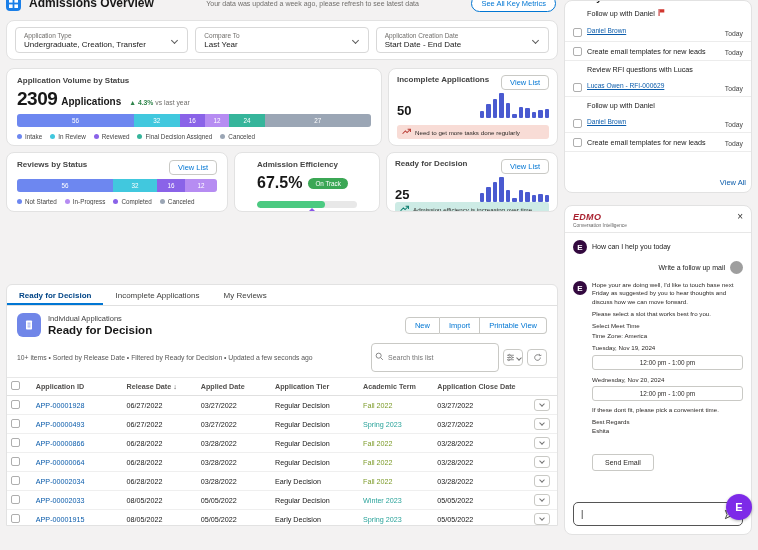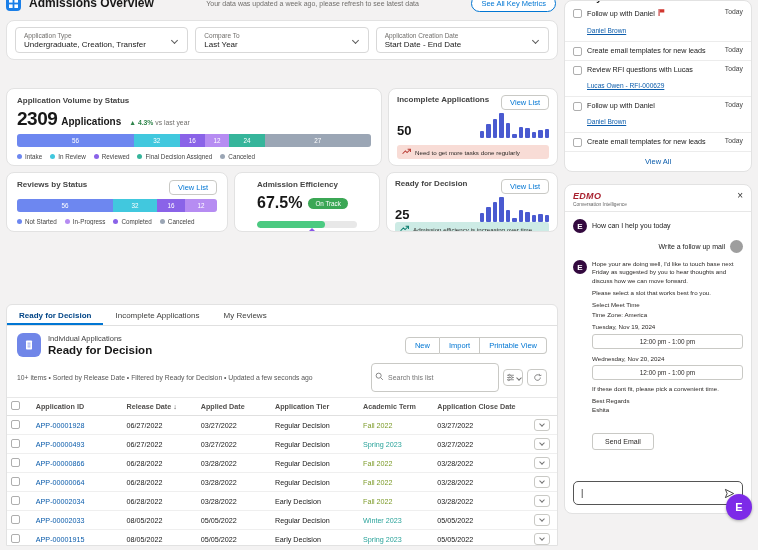--- a/index.html
+++ b/index.html
@@ -26,21 +26,21 @@
   .filter-box { flex:1; border:1px solid #d8d8d8; border-radius:4px; padding:3px 8px; display:flex; align-items:center; position:relative; }
   .filter-inner { min-width:0; }
   .filter-label { font-size:6.5px; color:#706e6b; }
   .filter-value { font-size:8px; color:#181818; margin-top:1px; white-space:nowrap; overflow:hidden; }
   .chev { width:5px; height:5px; border-right:1.3px solid #5c5c5c; border-bottom:1.3px solid #5c5c5c; transform:rotate(45deg); flex:none; display:inline-block; }
   .filter-box .chev { margin-left:auto; margin-right:2px; }
 
   
   .row1 { display:flex; gap:6px; margin-top:8px; }
   .row2 { display:flex; gap:6px; margin-top:6px; }
-  .row1 .card { height:78px; overflow:hidden;margin-top:20px; }
+  .row1 .card { height:78px; overflow:hidden; }
   .row2 .card { height:60px; overflow:hidden; }
   .volume-card { width:376px; padding:7px 10px; }
   .incomplete-card { width:170px; padding:6px 8px; display:flex; flex-direction:column; }
   .reviews-card { width:222px; padding:7px 10px; }
   .efficiency-card { width:146px; padding:7px 22px; }
   .ready-card { width:172px; padding:6px 8px; display:flex; flex-direction:column; }
 
   .card-title { font-size:8px; font-weight:700; color:#444; }
   .card-head { display:flex; align-items:flex-start; justify-content:space-between; }
   .num-row { display:flex; align-items:baseline; gap:4px; margin-top:3px; }
@@ -100,27 +100,27 @@
   table { width:100%; border-collapse:collapse; table-layout:fixed; }
   th, td { font-size:7.2px; text-align:left; padding:3px 4px; white-space:nowrap; overflow:hidden; border-bottom:1px solid #efefef; height:14px; }
   thead th { font-weight:700; color:#514f4d; border-bottom:1px solid #e0e0e0; border-top:1px solid #e8e8e8; background:#fff; }
   .cb { width:9px; height:9px; border:1px solid #aeaeae; border-radius:2px; background:#fff; display:inline-block; }
   .cell-link { color:#0b5cab; }
   .row-menu-btn { width:16px; height:12px; border:1px solid #c9c9c5; border-radius:3px; background:#fff; display:inline-flex; align-items:center; justify-content:center; cursor:pointer; padding:0 0 2px 0; }
 
   
   .tasks-card { overflow:hidden; }
   .tasks-head { margin-top:-9px; padding:0 8px; font-size:10px; font-weight:700; height:12px; }
-  .task-item { display:flex; gap:5px; padding:4px 8px; border-bottom:1px solid #ececec; }
+  .task-item { display:flex; gap:5px; padding:4px 8px; border-bottom:1px solid #ececec;align-items:flex-end; }
   .task-item .cb { flex:none; margin-top:1px; }
   .task-body { flex:1; min-width:0; }
   .task-title { font-size:7.2px; color:#181818; line-height:1.25; display:flex; align-items:center; gap:3px; flex-wrap:wrap; }
   .task-link { font-size:6.6px; color:#0b5cab; text-decoration:underline; margin-top:1px; display:inline-block; }
   .task-due { font-size:6.8px; color:#444; flex:none; }
-  .view-all { text-align:center; padding:5px; font-size:7.5px; color:#0b5cab; cursor:pointer; }
+  .view-all { text-align:right; padding:5px; font-size:7.5px; color:#0b5cab; cursor:pointer;margin-top:21px; }
 
   
   .chat-card { margin-top:12px; height:330px; position:relative; overflow:hidden; }
   .chat-head { display:flex; align-items:flex-start; padding:6px 8px 4px; border-bottom:1px solid #e7e7e7; }
   .brand { font-size:9px; font-weight:700; color:#a81f2d; font-style:italic; letter-spacing:0.3px; }
   .brand-sub { font-size:4.8px; color:#666; margin-top:1px; }
   .chat-close { margin-left:auto; font-size:10px; color:#333; cursor:pointer; line-height:1; }
   .chat-body { padding:7px 8px 0; }
   .bot-row { display:flex; gap:5px; align-items:flex-start; margin-bottom:7px; }
   .bot-avatar { width:14px; height:14px; border-radius:50%; background:#33093f; color:#fff; font-size:8px; font-weight:700; display:flex; align-items:center; justify-content:center; flex:none; }

